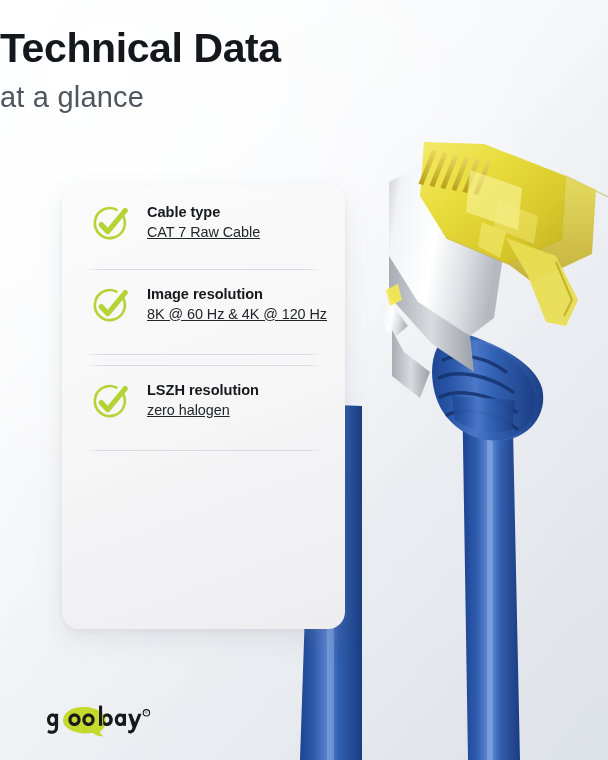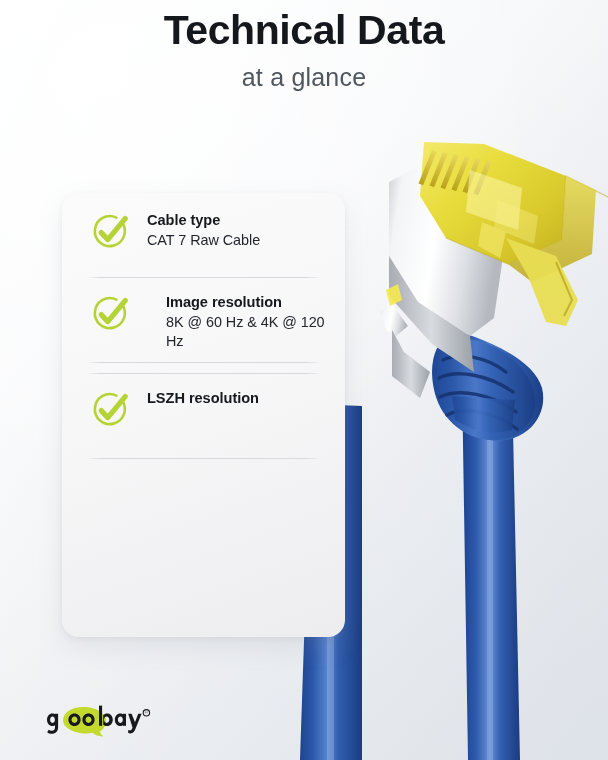--- a/index.html
+++ b/index.html
@@ -35,75 +35,75 @@
   .bg-vignette {
     position: absolute;
     inset: 0;
     background: radial-gradient(120% 90% at 18% 10%, rgba(255,255,255,0.9) 0%, rgba(255,255,255,0) 60%);
     pointer-events: none;
   }
 
   
   .header {
     position: absolute;
-    top: 8px;
+    top: 26px;
     left: 0;
     width: 608px;
-    text-align: center;
+    text-align: left;
     z-index: 8;
   }
   .title {
     font-size: 41px;
     font-weight: 700;
     letter-spacing: -0.4px;
     color: #14181c;
     line-height: 1.12;
   }
   .subtitle {
     margin-top: 9px;
-    font-size: 25px;
+    font-size: 29px;
     font-weight: 400;
     color: #4f565e;
     letter-spacing: 0.2px;
   }
 
   
   .cable-art {
     position: absolute;
     inset: 0;
     z-index: 3;
     pointer-events: none;
   }
 
   
   .card {
     position: absolute;
     left: 62px;
-    top: 193px;
+    top: 185px;
     width: 283px;
     height: 444px;
     border-radius: 17px;
     background: linear-gradient(160deg, #fbfbfc 0%, #f7f7f8 45%, #ededef 100%);
     box-shadow:
       0 2px 5px rgba(120,128,138,0.10),
       0 10px 26px rgba(120,128,138,0.13);
     z-index: 5;
     overflow: hidden;
   }
 
   .spec-list { padding: 0; }
 
   .spec-row {
     display: flex;
     align-items: flex-start;
     padding: 0 18px 0 26px;
     min-height: 74px;
   }
   .spec-row.r1 { padding-top: 17px; }
-  .spec-row.r2 { padding-top: 14px; gap: 19px; }
+  .spec-row.r2 { padding-top: 14px; }
   .spec-row.r3 { padding-top: 14px; }
   .spec-row.r4 { padding-top: 14px; }
   .spec-row.r5 { padding-top: 14px; }
 
   .check-wrap {
     flex: 0 0 auto;
     width: 44px;
     height: 44px;
     margin-right: 15px;
     position: relative;
@@ -120,21 +120,21 @@
     line-height: 1.28;
   }
   .spec-value {
     margin-top: 1px;
     font-size: 14.4px;
     font-weight: 400;
     color: #22262b;
     letter-spacing: -0.05px;
     line-height: 1.36;
   }
-  .spec-value .v-line { display: block; }
+  .spec-value .v-line { display: block; text-decoration: underline; }
 
   .divider {
     height: 1px;
     margin: 10px 24px 0 24px;
     background: linear-gradient(90deg, rgba(205,209,214,0) 0%, #d6dadf 6%, #d6dadf 94%, rgba(205,209,214,0) 100%);
   }
 
   
   .logo {
     position: absolute;
@@ -348,20 +348,21 @@
       <div class="spec-row r4">
         <span class="check-wrap">
           <svg width="44" height="44" viewBox="0 0 44 44">
             <path d="M34.2 12.6 A15 15 0 1 1 28.4 7.6" fill="none" stroke="#b5d334" stroke-width="2.6" stroke-linecap="round"></path>
             <path d="M13.2 22.6 L19.8 29.6 L37.2 8.6" fill="none" stroke="#b5d334" stroke-width="5.2" stroke-linecap="round" stroke-linejoin="round"></path>
           </svg>
         </span>
         <span class="spec-text">
           <span class="spec-label">LSZH resolution</span>
           <span class="spec-value">
+            <span class="v-line">zero halogen</span>
           </span>
         </span>
       </div>
 
       <div class="divider"></div>
 
 
     </div>
   </div>
 

